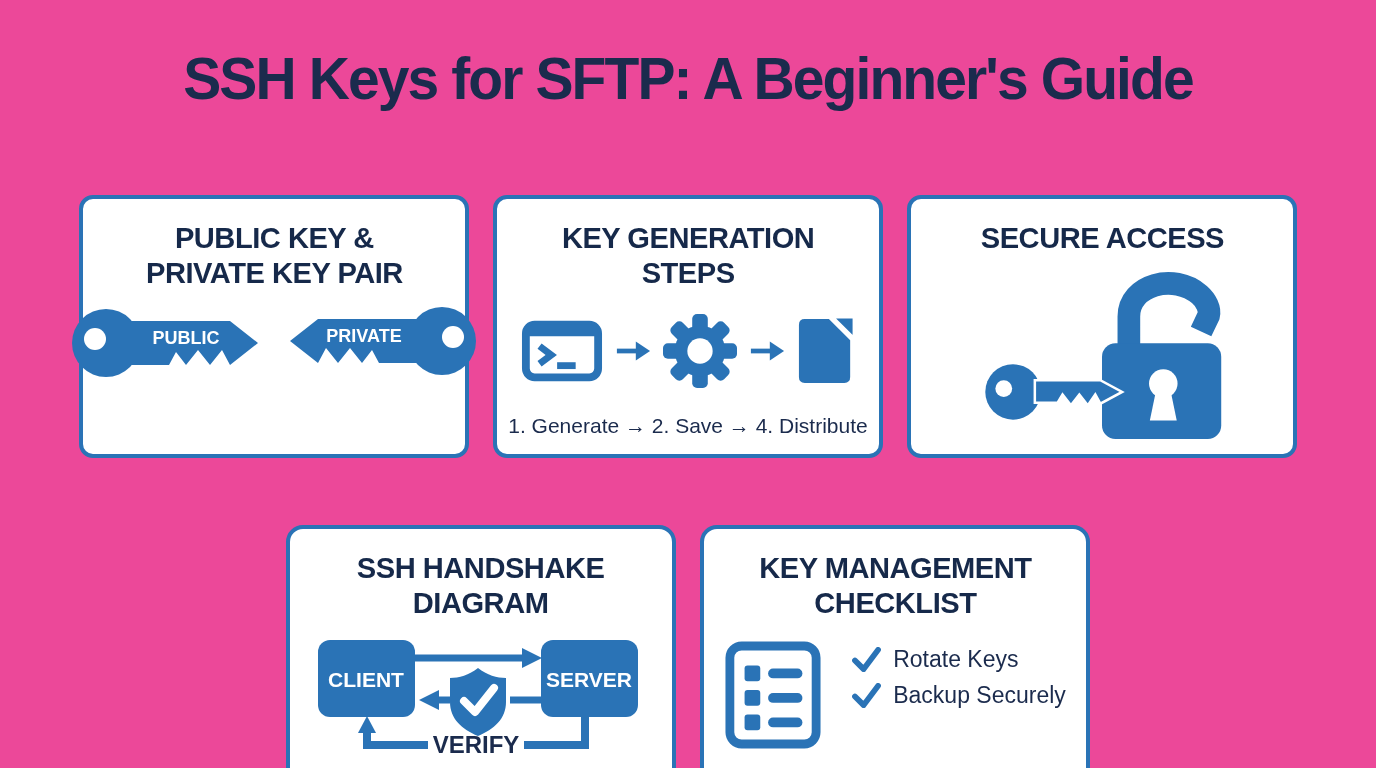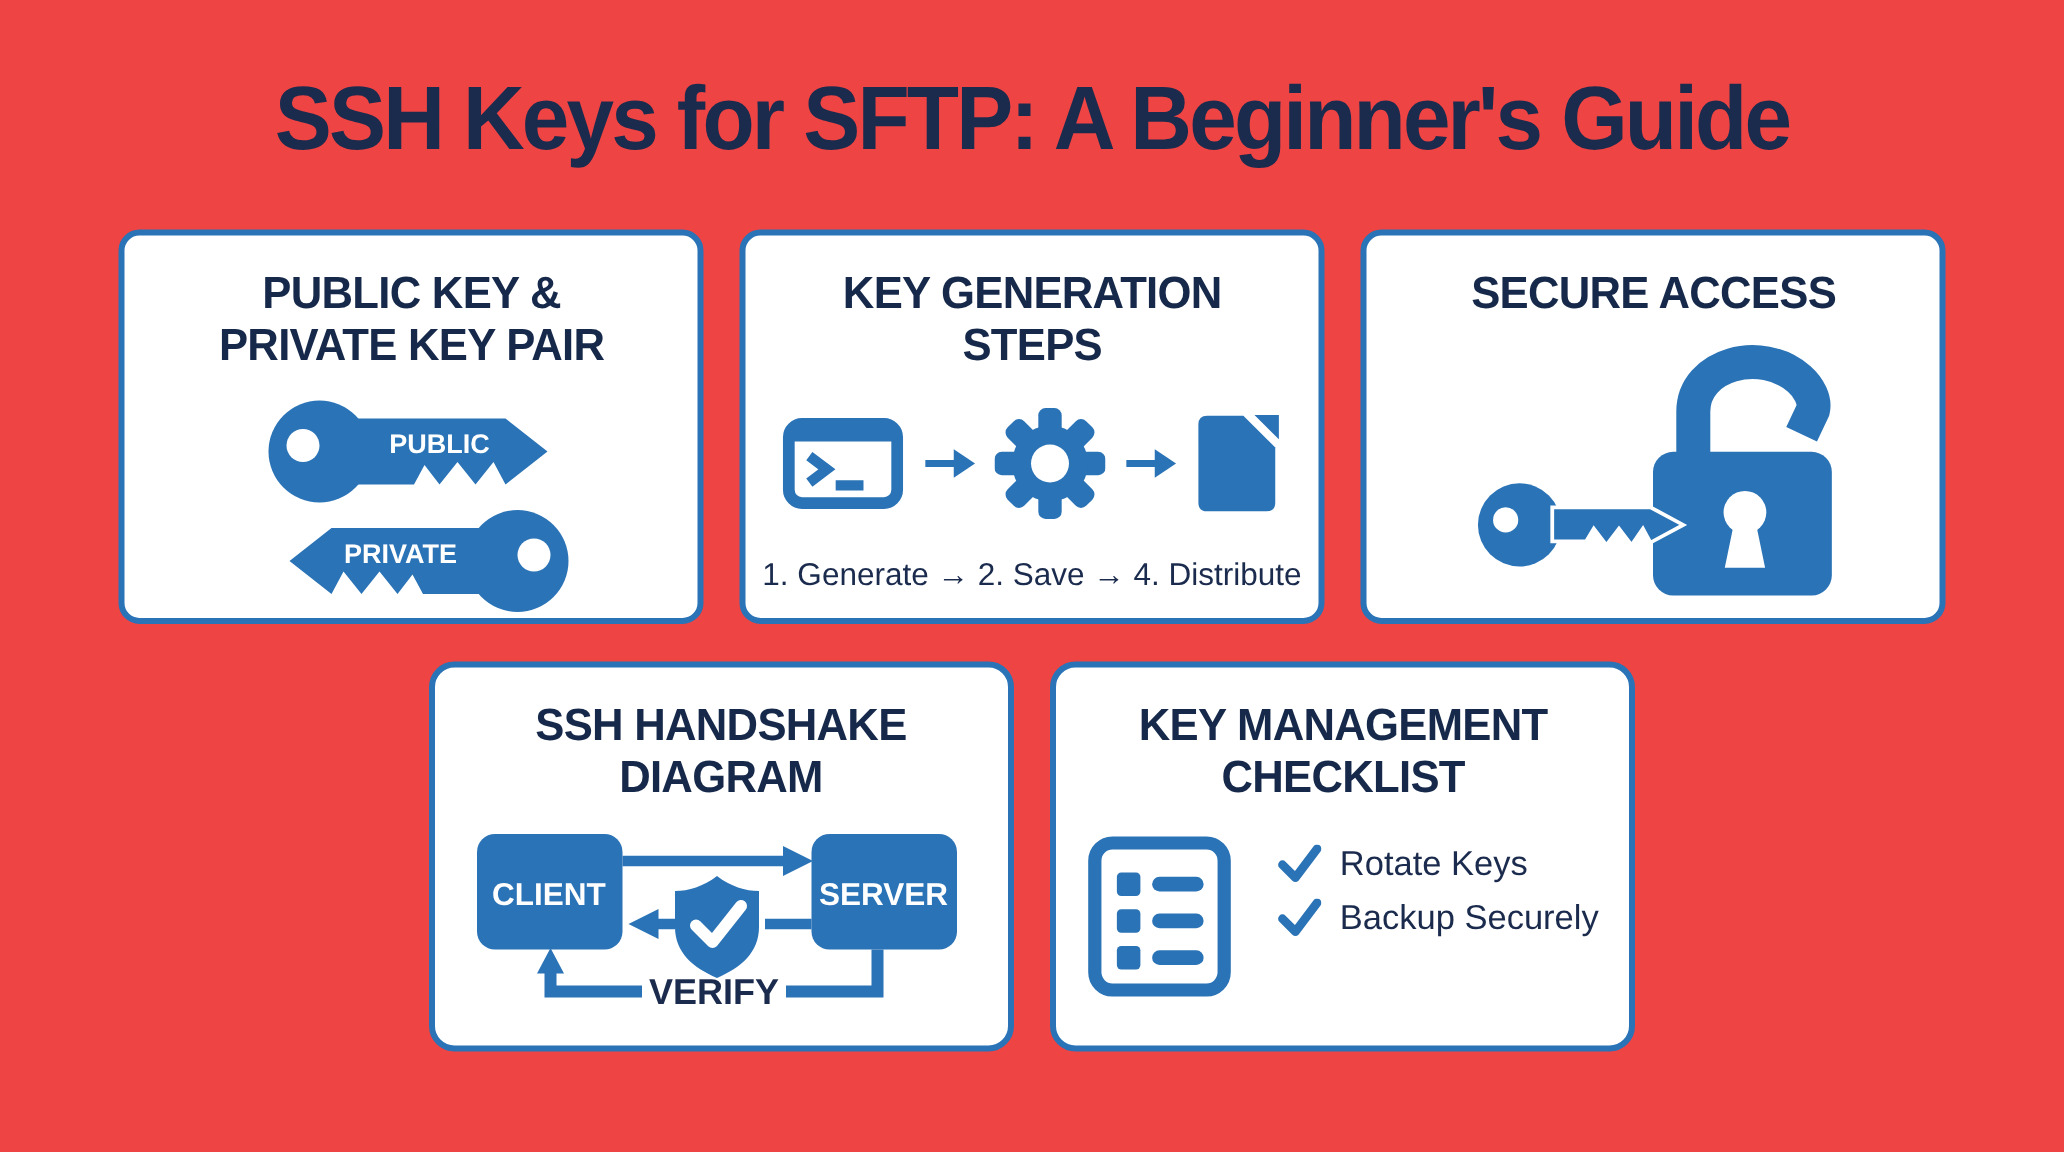--- a/index.html
+++ b/index.html
@@ -1,21 +1,21 @@
 <!DOCTYPE html>
 <html><head>
 <meta charset="utf-8">
 <style>
   * { margin: 0; padding: 0; box-sizing: border-box; }
   html, body { background: #ffffff; }
   .page {
     position: relative;
     width: 1376px; height: 768px;
     margin: 0 auto;
-    background: #ef4444;
+    background: #ec4899;
     font-family: "Liberation Sans", sans-serif;
     overflow: hidden;
   }
   .title {
     margin-top: 44px;
     text-align: center;
     font-size: 60px;
     font-weight: bold;
     letter-spacing: -2px;
     color: #1b2b4d;
@@ -24,33 +24,34 @@
   .row { display: flex; justify-content: center; gap: 24px; }
   .row-1 { margin-top: 40px; }
   .row-2 { margin-top: 25px; }
   .card {
     width: 390px; height: 263px;
     background: #ffffff;
     border: 4px solid #2a73b6;
     border-radius: 14px;
     display: flex; flex-direction: column; align-items: center;
     padding-top: 22px;
+    margin-top: 42px;
   }
   .row-2 .card { height: 260px; border-radius: 17px; }
   .card-heading {
     font-size: 30px;
     font-weight: 800;
     line-height: 1.15;
     text-align: center;
     letter-spacing: -0.5px;
     color: #16294a;
     transform: scaleX(0.97);
   }
   
-  .keys-wrap { margin-top: 14px; display: flex; flex-direction: column; align-items: center; }
+  .keys-wrap { margin-top: 14px; display: flex; align-items: center; }
   .key-line-2 { margin-top: -5px; margin-left: 18px; }
   
   .gen-icons { margin-top: 24px; display: flex; align-items: center; gap: 12px; }
   .gen-steps { margin-top: 26px; font-size: 21px; color: #1b2b4d; }
   
   .lock-wrap { margin-top: 10px; }
   
   .handshake-wrap { margin-top: 18px; text-align: right; }
   
   .checklist-wrap { margin-top: 20px; display: flex; align-items: flex-start; gap: 30px; }

